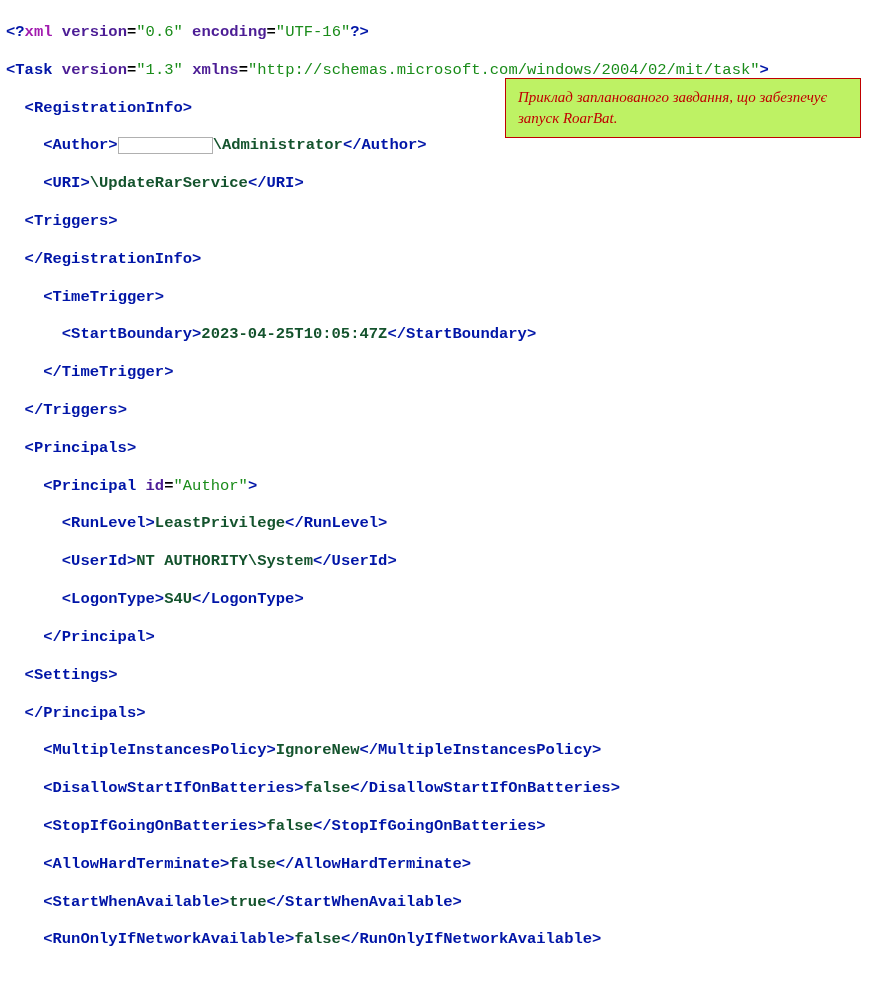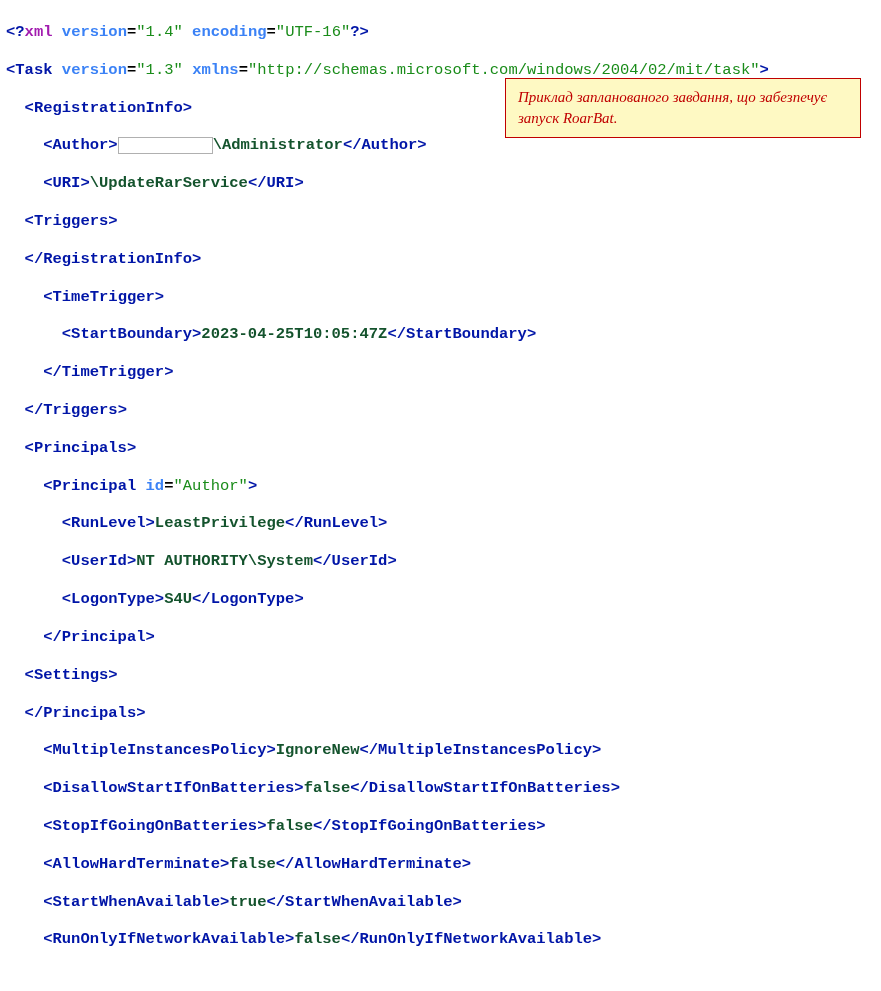--- a/index.html
+++ b/index.html
@@ -15,21 +15,21 @@
     position: relative;
   }
   .code {
     white-space: pre;
     position: relative;
   }
   .i1 { padding-left: 2ch; }
   .i2 { padding-left: 4ch; }
   .i3 { padding-left: 6ch; }
   .tag { color: #0015a7; font-weight: bold; }
-  .attr { color: #3b82f6; font-weight: bold; }
+  .attr { color: #4c1d95; font-weight: bold; }
   .aval { color: #1a8c1a; }
   .txt { color: #14532d; font-weight: bold; }
   .pi { color: #a21caf; font-weight: bold; }
   .eq { color: #000000; font-weight: bold; }
   .abox {
     border: 1px solid #b0b0b0;
     display: inline-block;
     min-width: 10ch;
     height: 1em;
     vertical-align: text-bottom;
@@ -39,31 +39,31 @@
     right: 20px;
     top: 78px;
     width: 356px;
     border: 1.5px solid #c00000;
     color: #c00000;
     font-family: Georgia, "Times New Roman", serif;
     font-style: italic;
     font-size: 15px;
     line-height: 1.4;
     padding: 8px 12px;
-    background: #fef9c3;
+    background: #bef264;
     box-sizing: border-box;
   }
 </style>
 </head>
 <body>
 
 <div class="annot"><span>Приклад запланованого завдання, що забезпечує запуск RoarBat.</span></div>
 
 <div class="code">
-<div><span class="tag">&lt;?</span><span class="pi">xml</span><span class="tag"> </span><span class="attr">version</span><span class="eq">=</span><span class="aval">"<span>1.4</span>"</span><span class="tag"> </span><span class="attr">encoding</span><span class="eq">=</span><span class="aval">"<span>UTF-16</span>"</span><span class="tag">?&gt;</span></div>
+<div><span class="tag">&lt;?</span><span class="pi">xml</span><span class="tag"> </span><span class="attr">version</span><span class="eq">=</span><span class="aval">"<span>0.6</span>"</span><span class="tag"> </span><span class="attr">encoding</span><span class="eq">=</span><span class="aval">"<span>UTF-16</span>"</span><span class="tag">?&gt;</span></div>
 <div><span class="tag">&lt;<span>Task</span> </span><span class="attr">version</span><span class="eq">=</span><span class="aval">"<span>1.3</span>"</span><span class="tag"> </span><span class="attr">xmlns</span><span class="eq">=</span><span class="aval">"<span>http://schemas.microsoft.com/windows/2004/02/mit/task</span>"</span><span class="tag">&gt;</span></div>
 <div class="i1"><span class="tag">&lt;<span>RegistrationInfo</span>&gt;</span></div>
 <div class="i2"><span class="tag">&lt;<span>Author</span>&gt;</span><span class="abox"></span><span class="txt">\Administrator</span><span class="tag">&lt;/<span>Author</span>&gt;</span></div>
 <div class="i2"><span class="tag">&lt;<span>URI</span>&gt;</span><span class="txt">\UpdateRarService</span><span class="tag">&lt;/<span>URI</span>&gt;</span></div>
 <div class="i1"><span class="tag">&lt;<span>Triggers</span>&gt;</span></div>
 <div class="i1"><span class="tag">&lt;/<span>RegistrationInfo</span>&gt;</span></div>
 <div class="i2"><span class="tag">&lt;<span>TimeTrigger</span>&gt;</span></div>
 <div class="i3"><span class="tag">&lt;<span>StartBoundary</span>&gt;</span><span class="txt">2023-04-25T10:05:47Z</span><span class="tag">&lt;/<span>StartBoundary</span>&gt;</span></div>
 <div class="i2"><span class="tag">&lt;/<span>TimeTrigger</span>&gt;</span></div>
 <div class="i1"><span class="tag">&lt;/<span>Triggers</span>&gt;</span></div>

